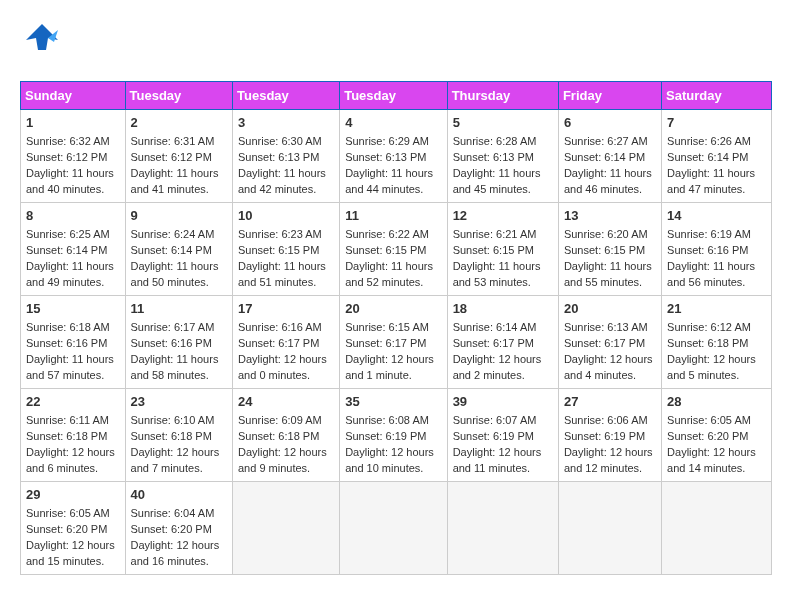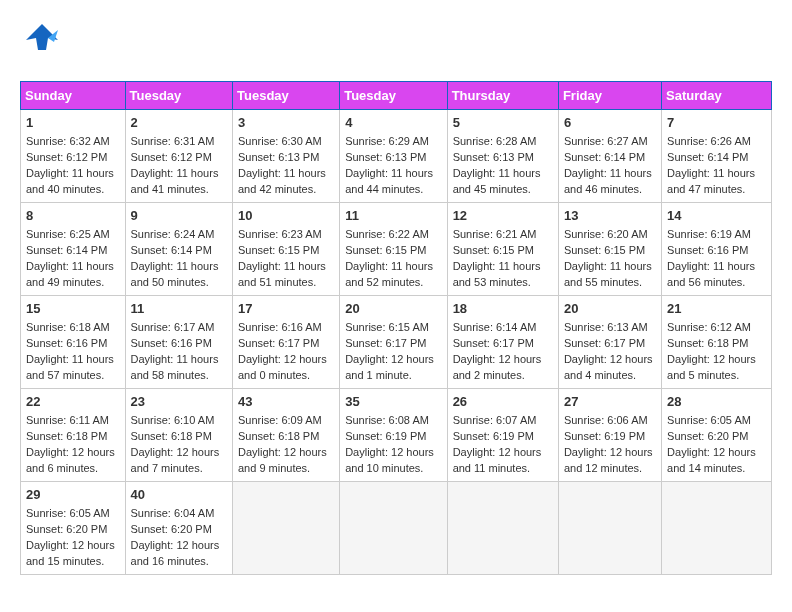--- a/index.html
+++ b/index.html
@@ -149,23 +149,23 @@
         <td><span class="day-num">11</span><span class="day-info">Sunrise: 6:17 AM<br>Sunset: 6:16 PM<br>Daylight: 11 hours and 58 minutes.</span></td>
         <td><span class="day-num">17</span><span class="day-info">Sunrise: 6:16 AM<br>Sunset: 6:17 PM<br>Daylight: 12 hours and 0 minutes.</span></td>
         <td><span class="day-num">20</span><span class="day-info">Sunrise: 6:15 AM<br>Sunset: 6:17 PM<br>Daylight: 12 hours and 1 minute.</span></td>
         <td><span class="day-num">18</span><span class="day-info">Sunrise: 6:14 AM<br>Sunset: 6:17 PM<br>Daylight: 12 hours and 2 minutes.</span></td>
         <td><span class="day-num">20</span><span class="day-info">Sunrise: 6:13 AM<br>Sunset: 6:17 PM<br>Daylight: 12 hours and 4 minutes.</span></td>
         <td><span class="day-num">21</span><span class="day-info">Sunrise: 6:12 AM<br>Sunset: 6:18 PM<br>Daylight: 12 hours and 5 minutes.</span></td>
       </tr>
       <tr>
         <td><span class="day-num">22</span><span class="day-info">Sunrise: 6:11 AM<br>Sunset: 6:18 PM<br>Daylight: 12 hours and 6 minutes.</span></td>
         <td><span class="day-num">23</span><span class="day-info">Sunrise: 6:10 AM<br>Sunset: 6:18 PM<br>Daylight: 12 hours and 7 minutes.</span></td>
-        <td><span class="day-num">43</span><span class="day-info">Sunrise: 6:09 AM<br>Sunset: 6:18 PM<br>Daylight: 12 hours and 9 minutes.</span></td>
+        <td><span class="day-num">24</span><span class="day-info">Sunrise: 6:09 AM<br>Sunset: 6:18 PM<br>Daylight: 12 hours and 9 minutes.</span></td>
         <td><span class="day-num">35</span><span class="day-info">Sunrise: 6:08 AM<br>Sunset: 6:19 PM<br>Daylight: 12 hours and 10 minutes.</span></td>
-        <td><span class="day-num">26</span><span class="day-info">Sunrise: 6:07 AM<br>Sunset: 6:19 PM<br>Daylight: 12 hours and 11 minutes.</span></td>
+        <td><span class="day-num">39</span><span class="day-info">Sunrise: 6:07 AM<br>Sunset: 6:19 PM<br>Daylight: 12 hours and 11 minutes.</span></td>
         <td><span class="day-num">27</span><span class="day-info">Sunrise: 6:06 AM<br>Sunset: 6:19 PM<br>Daylight: 12 hours and 12 minutes.</span></td>
         <td><span class="day-num">28</span><span class="day-info">Sunrise: 6:05 AM<br>Sunset: 6:20 PM<br>Daylight: 12 hours and 14 minutes.</span></td>
       </tr>
       <tr>
         <td><span class="day-num">29</span><span class="day-info">Sunrise: 6:05 AM<br>Sunset: 6:20 PM<br>Daylight: 12 hours and 15 minutes.</span></td>
         <td><span class="day-num">40</span><span class="day-info">Sunrise: 6:04 AM<br>Sunset: 6:20 PM<br>Daylight: 12 hours and 16 minutes.</span></td>
         <td class="empty"></td>
         <td class="empty"></td>
         <td class="empty"></td>
         <td class="empty"></td>

